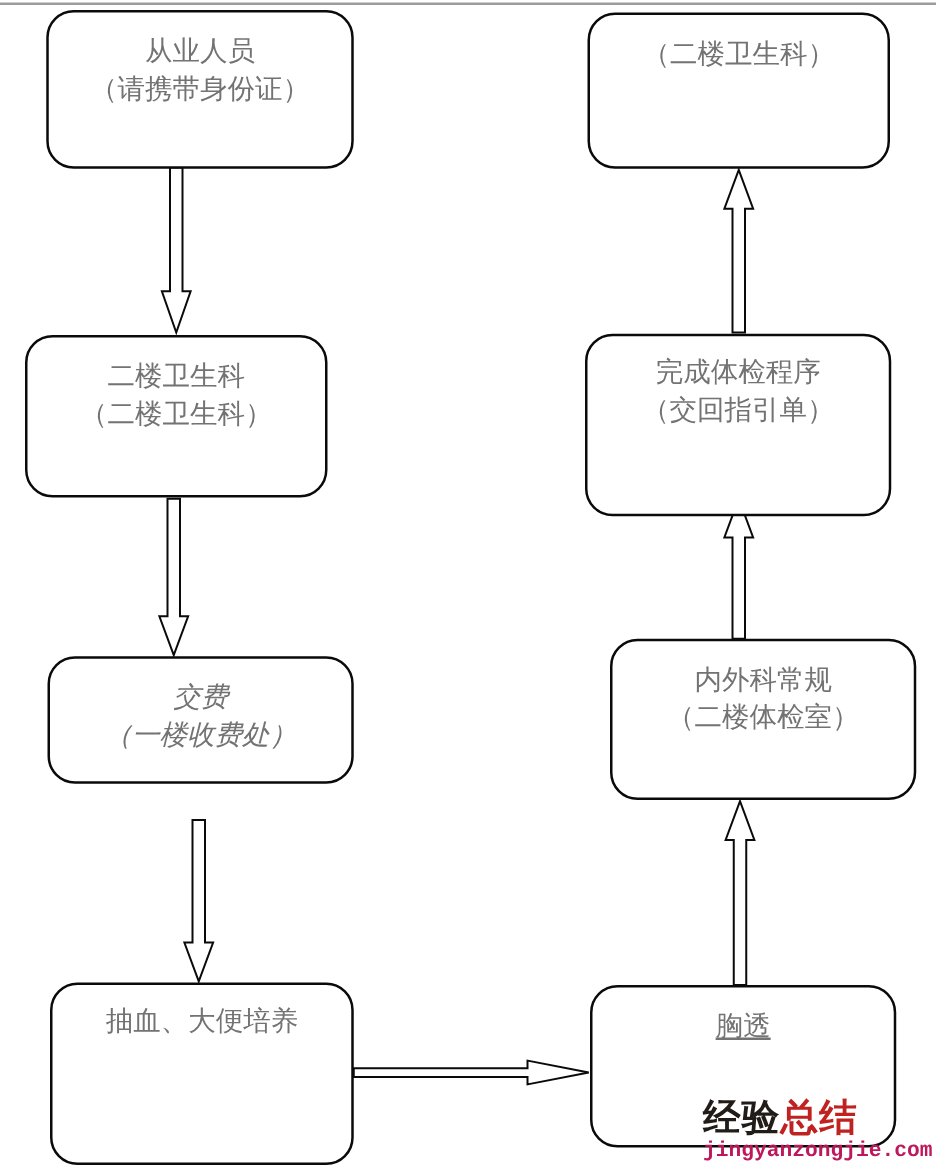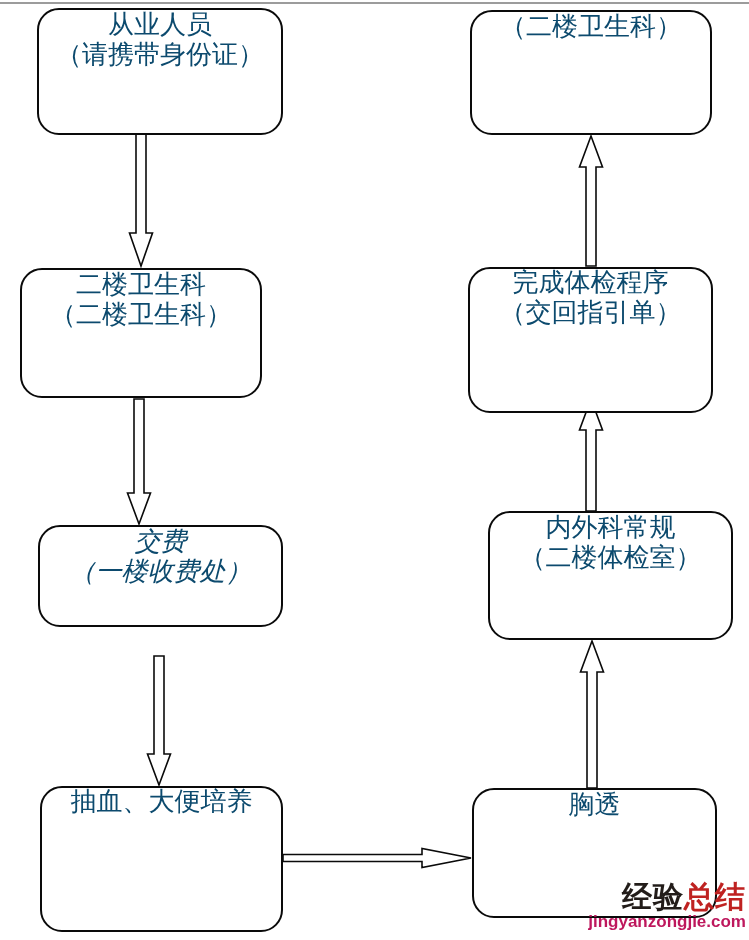--- a/index.html
+++ b/index.html
@@ -17,51 +17,51 @@
     width: 749px; height: 2px;
     background: #9c9c9c;
   }
   .node {
     position: absolute;
     box-sizing: border-box;
     background: #ffffff;
     border: 2px solid #0a0a0a;
     border-radius: 22px;
     text-align: center;
-    color: #0c4a6e;
-    font-size: 26px;
+    padding-top: 16px;
+    color: #737373;
+    font-size: 22px;
     line-height: 30px;
     z-index: 2;
   }
   .node .ln { display: block; white-space: nowrap; }
   .arrow-svg { position: absolute; z-index: 1; overflow: visible; }
   .arrow-svg polygon { fill: #ffffff; stroke: #0a0a0a; stroke-width: 1.6; stroke-linejoin: miter; }
   
   .n1 { left: 37px;  top: 8px;   width: 246px; height: 127px; }
   .n2 { left: 20px;  top: 268px; width: 242px; height: 130px; }
   .n3 { left: 38px;  top: 525px; width: 245px; height: 102px; font-style: italic; }
   .n4 { left: 40px;  top: 786px; width: 243px; height: 146px; font-family: Liberation Mono, monospace; }
-  .n5 { left: 472px; top: 788px; width: 245px; height: 130px; }
+  .n5 { left: 472px; top: 788px; width: 245px; height: 130px; text-decoration: underline; }
   .n6 { left: 488px; top: 511px; width: 245px; height: 129px; }
   .n7 { left: 468px; top: 267px; width: 245px; height: 146px; font-family: Liberation Mono, monospace; }
   .n8 { left: 470px; top: 10px;  width: 242px; height: 125px; }
   .a1 { left: 124px; top: 134px; width: 34px;  height: 134px; }
   .a2 { left: 122px; top: 399px; width: 34px;  height: 126px; }
   .a3 { left: 142px; top: 656px; width: 34px;  height: 130px; }
   .a4 { left: 575px; top: 640px; width: 34px;  height: 149px; }
   .a5 { left: 574px; top: 398px; width: 34px;  height: 114px; }
   .a6 { left: 574px; top: 135px; width: 34px;  height: 132px; }
   .a7 { left: 283px; top: 847px; width: 189px; height: 22px; }
   .watermark {
     position: absolute;
     right: 3px; top: 882px;
-    text-align: right;
     z-index: 5;
     line-height: 1;
-    font-family: Liberation Sans, sans-serif;
+    font-family: Liberation Mono, monospace;
   }
   .wm-brand { font-size: 30px; font-weight: bold; letter-spacing: 1px; white-space: nowrap; }
   .wm-primary { color: #221c19; }
   .wm-accent { color: #bf2221; }
   .wm-site {
     display: block;
     margin-top: 1px;
     font-size: 17px;
     font-weight: bold;
     color: #be185d;

